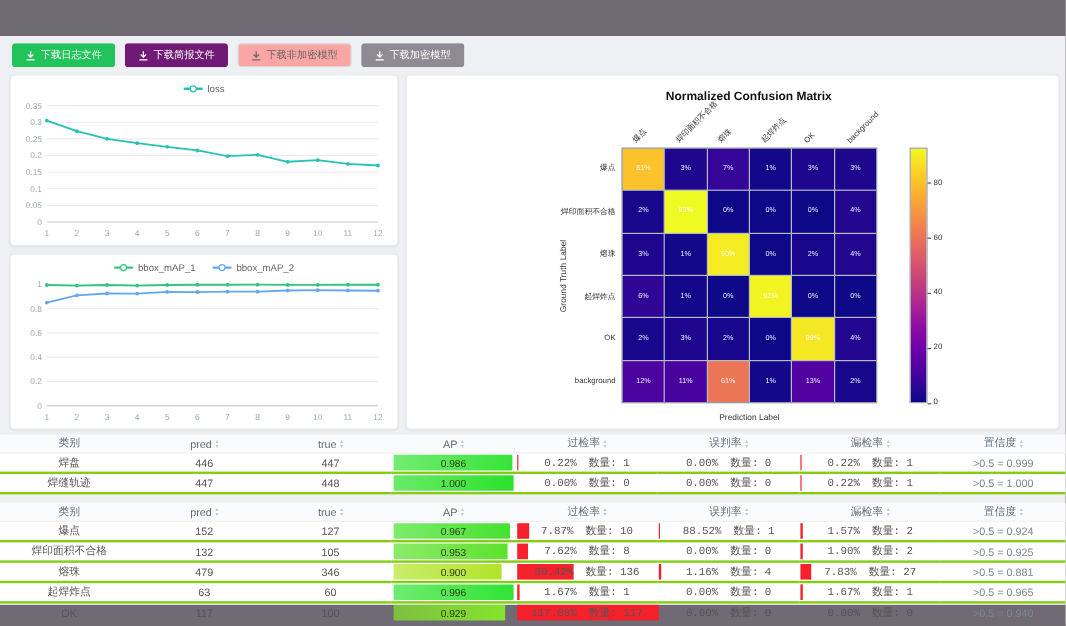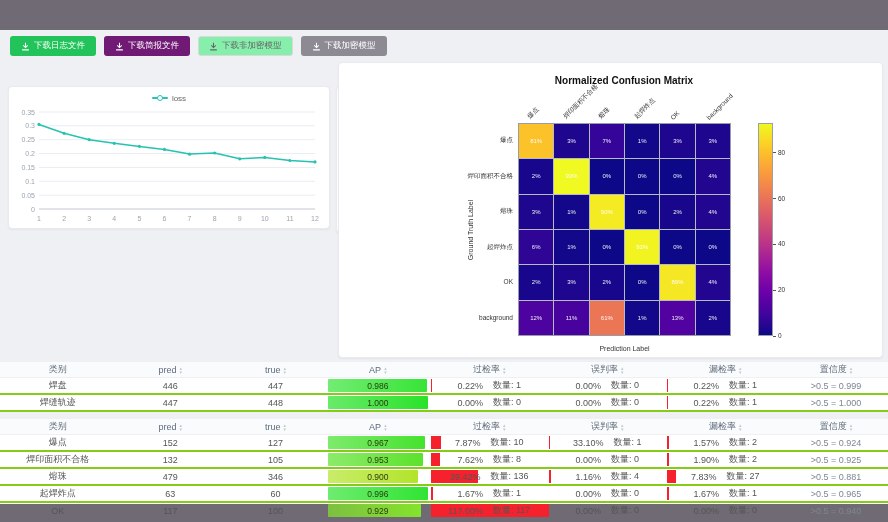--- a/index.html
+++ b/index.html
@@ -6,24 +6,24 @@
   body{width:888px;height:522px;background:#6f6a73;overflow:hidden;position:relative;
        font-family:"Liberation Sans","DejaVu Sans",sans-serif;-webkit-font-smoothing:antialiased;}
   .topband{height:30px;background:#6f6a73;}
   .upper{height:332px;background:#eef0f3;box-sizing:border-box;padding:6px 5px 4px 8px;}
   .toolbar{height:20px;display:flex;align-items:center;gap:8px;margin-left:2px;margin-bottom:6px;}
   .btn{height:20px;display:inline-flex;align-items:center;gap:4px;padding:0 10px;border-radius:3px;
        font-size:8.5px;cursor:pointer;border:1px solid transparent;box-sizing:border-box;white-space:nowrap;justify-content:space-between;}
   .btn svg{flex:0 0 auto;}
   .btn-green{background:#22c35a;color:#fff;}
   .btn-orange{background:#701a75;color:#fff;}
-  .btn-white{background:#86efac;color:#666;border-color:#d9d9d9;}
+  .btn-white{background:#fca5a5;color:#666;border-color:#d9d9d9;}
   .btn-gray{background:#8d8a93;color:#fff;}
   .charts-row{display:flex;gap:6px;height:296px;}
-  .left-col{width:324px;display:flex;flex-direction:row;gap:6px;margin-top:24px;}
+  .left-col{width:324px;display:flex;flex-direction:column;gap:6px;}
   .card{background:#fff;border:1px solid #e8eaee;border-radius:4px;box-sizing:border-box;
         box-shadow:0 1px 2px rgba(0,0,0,.05);}
   .chart-card{padding:3px 2px;}
   #card-loss{height:143px;}
   #card-map{height:147px;}
   .legend{height:16px;display:flex;align-items:center;justify-content:center;gap:14px;font-size:8px;color:#666;}
   .lg-item{display:flex;align-items:center;gap:4px;cursor:pointer;}
   .lg-marker{width:16px;height:2px;position:relative;border-radius:1px;}
   .lg-marker i{position:absolute;left:5px;top:-2px;width:4px;height:4px;border-radius:50%;
                background:#fff;border:1.5px solid currentColor;display:block;}
@@ -48,21 +48,21 @@
   .dtable{width:100%;border-collapse:collapse;table-layout:fixed;background:#fff;font-size:9px;color:#555;}
   .dtable th{background:#fafbfc;font-weight:normal;color:#5d6b7c;height:15px;padding:0;
              border-bottom:1px solid #eef0f3;}
   .dtable td{height:15px;padding:0;text-align:center;border-bottom:2px solid #84cc16;}
   .th-inner{display:flex;align-items:center;justify-content:center;gap:3px;cursor:pointer;}
   .sorter{display:flex;flex-direction:column;line-height:4px;font-size:5px;color:#c3c9d0;}
   .tgap{height:7px;}
   .ap-cell{position:relative;height:13px;margin:1px 2px;}
   .ap-bar{position:absolute;left:0;top:0;bottom:0;border-radius:1px;}
   .ap-val{position:absolute;inset:0;display:flex;align-items:center;justify-content:center;color:#2d3a12;font-size:8.5px;}
-  .rate-cell{position:relative;height:13px;margin:1px 0;display:flex;align-items:center;justify-content:center;gap:10px;}
+  .rate-cell{position:relative;height:13px;margin:1px 0;display:flex;align-items:center;justify-content:center;gap:10px;font-family:Liberation Mono, monospace;}
   .rate-bar{position:absolute;left:1px;top:0;bottom:0;background:#f5222d;}
   .rate-val,.rate-cnt{position:relative;z-index:1;}
   .conf-val{color:#7d8694;}
   .bottomband{height:18px;background:#6f6a73;}
   svg text{font-family:"Liberation Sans","DejaVu Sans",sans-serif;}
 </style>
 </head>
 <body>
 
 <div class="topband"></div>
@@ -542,21 +542,21 @@
             <td>
               <div class="rate-cell">
                 <div class="rate-bar" style="width:7.87%;background:#f5222d"></div>
                 <span class="rate-val">7.87%</span>
                 <span class="rate-cnt">数量: 10</span>
               </div>
             </td>
             <td>
               <div class="rate-cell">
                 <div class="rate-bar" style="width:0.8%;background:#f5222d"></div>
-                <span class="rate-val">33.10%</span>
+                <span class="rate-val">88.52%</span>
                 <span class="rate-cnt">数量: 1</span>
               </div>
             </td>
             <td>
               <div class="rate-cell">
                 <div class="rate-bar" style="width:1.57%;background:#f5222d"></div>
                 <span class="rate-val">1.57%</span>
                 <span class="rate-cnt">数量: 2</span>
               </div>
             </td>

